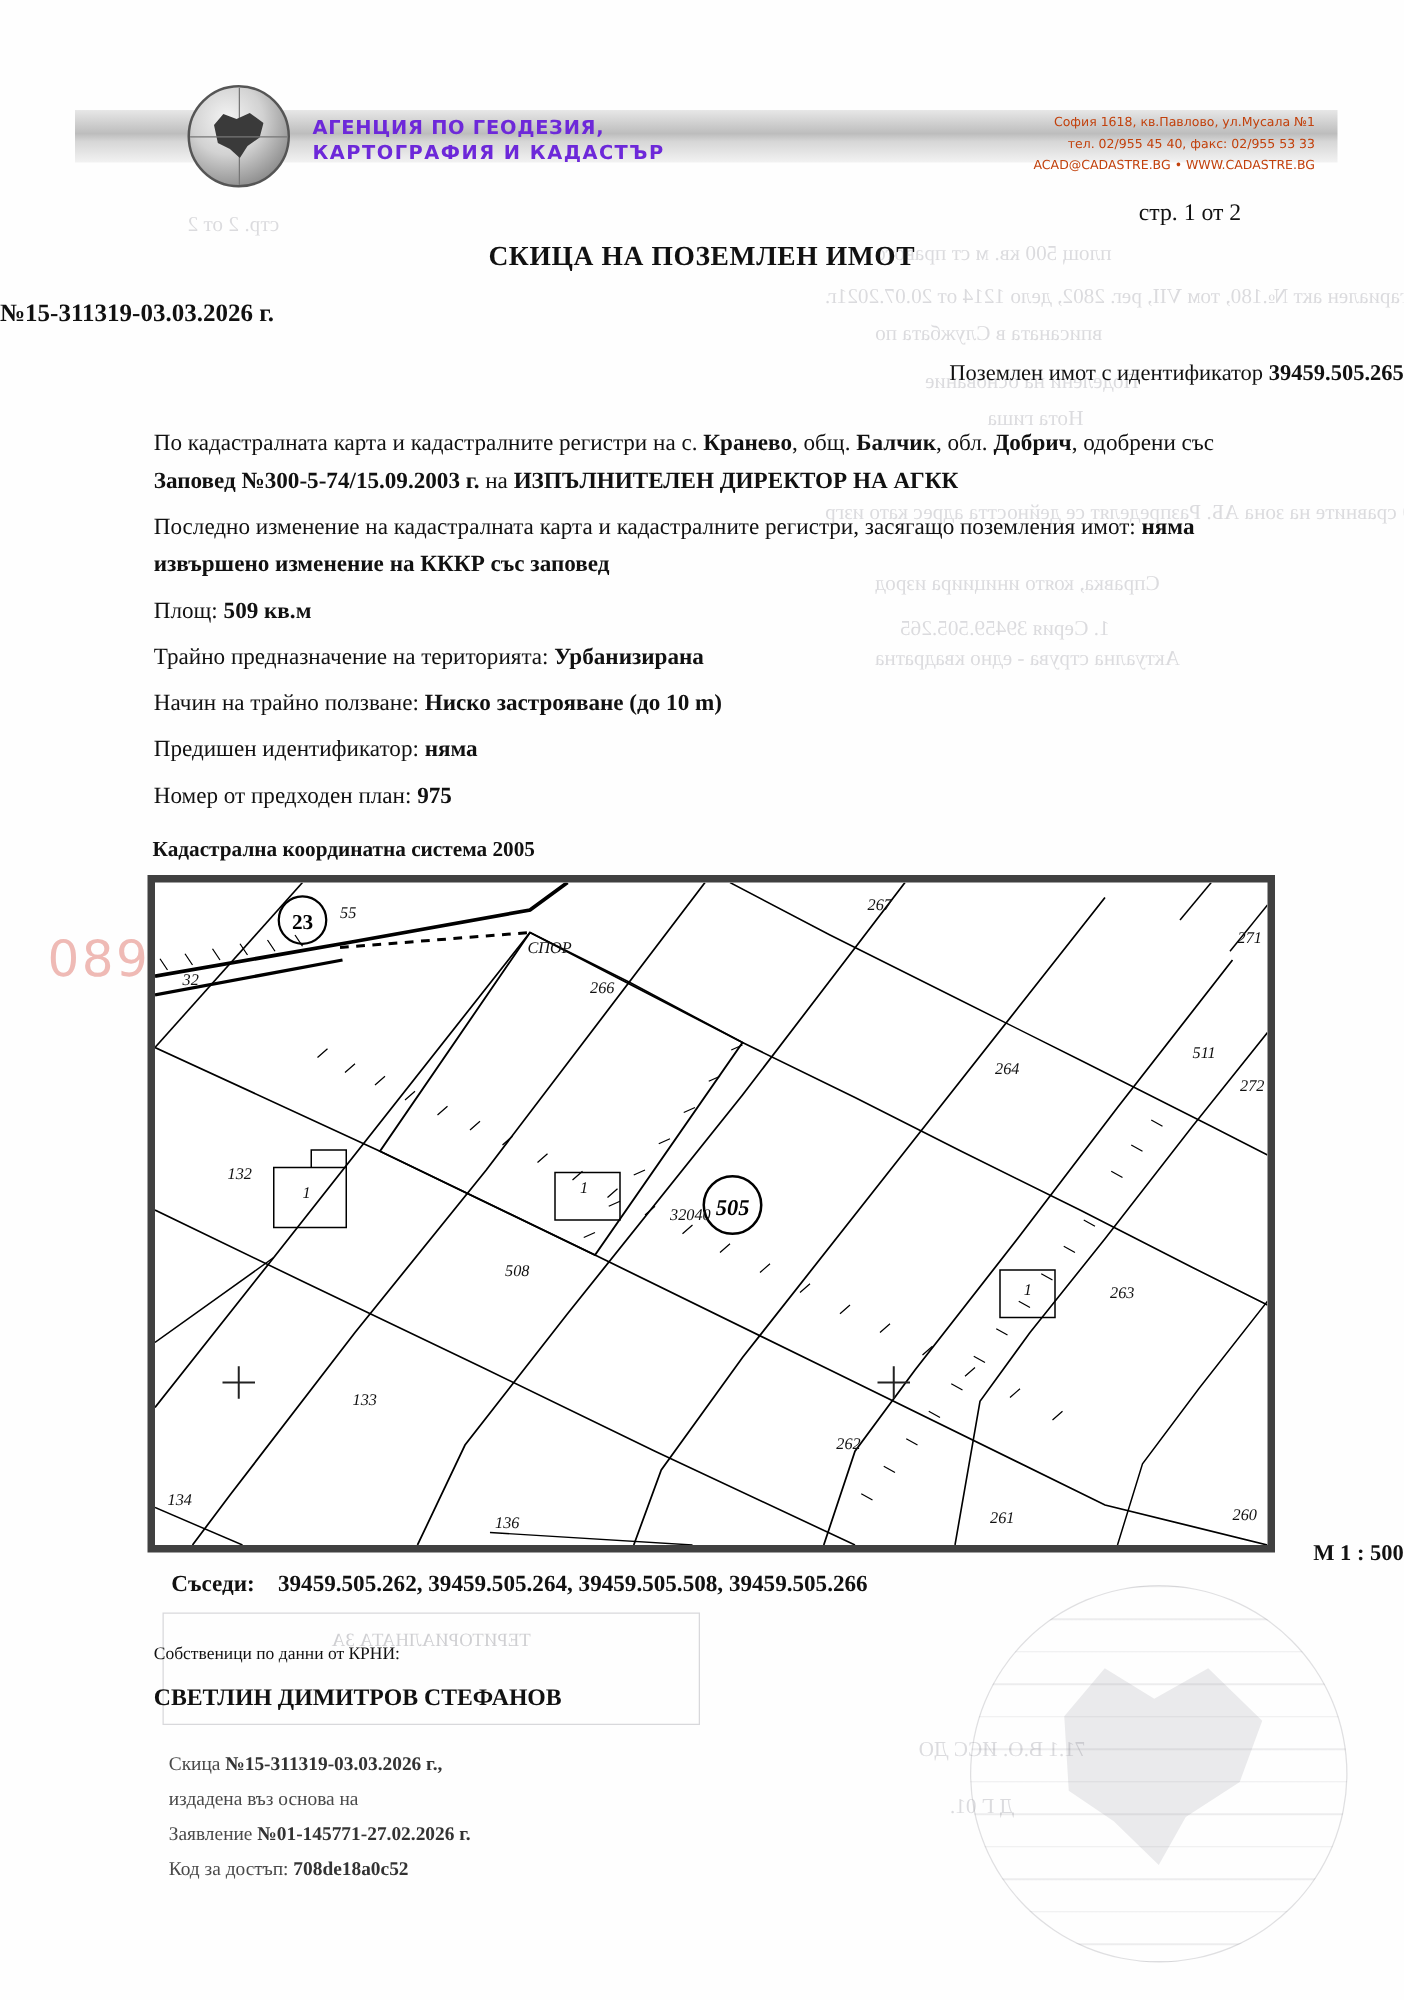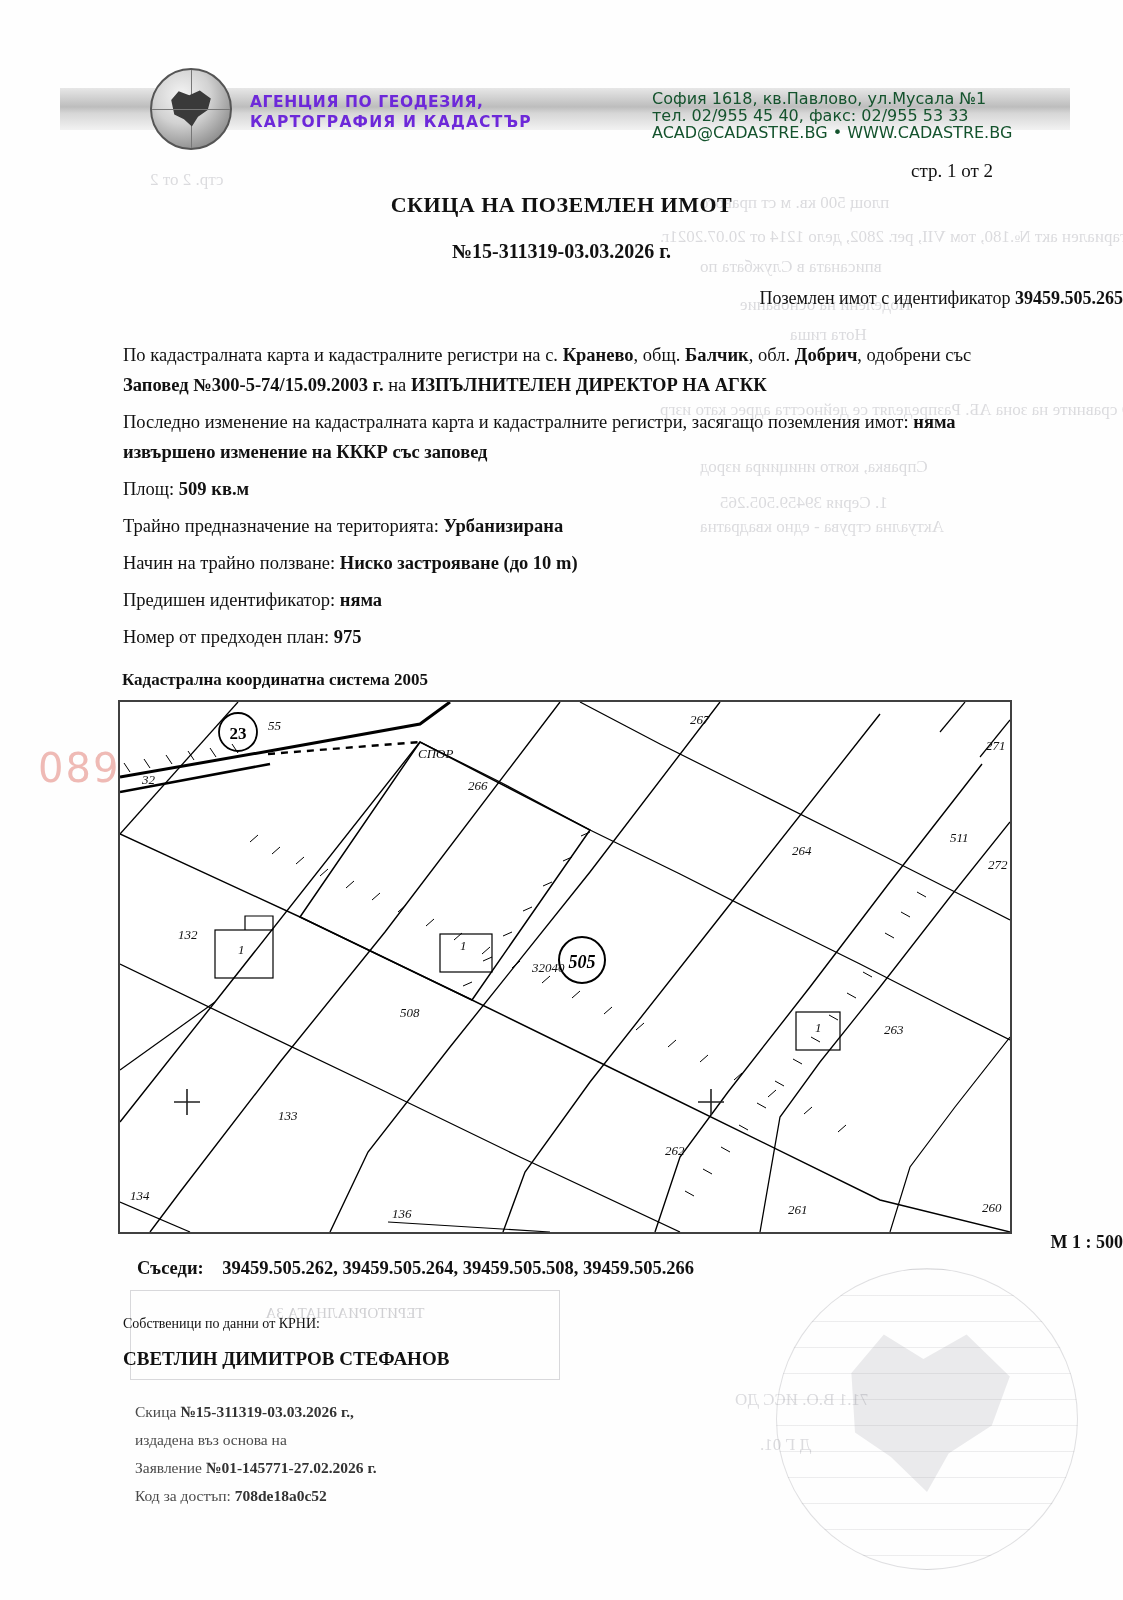--- a/index.html
+++ b/index.html
@@ -84,24 +84,24 @@
     letter-spacing: 0.6px;
     color: #6d28d9;
     line-height: 20px;
   }
   .agency-name div:nth-child(2) { letter-spacing: 1.2px; }
   .contact {
     position: absolute;
     right: 18px;
     top: 30px;
     width: 400px;
-    text-align: left;
+    text-align: right;
     font-family: "DejaVu Sans", sans-serif;
-    font-size: 16px;
-    color: #14532d;
+    font-size: 10px;
+    color: #c2410c;
     line-height: 17px;
   }
 
   
   .page-no {
     position: absolute;
     right: 130px;
     top: 160px;
     font-size: 19px;
   }
@@ -115,21 +115,21 @@
     text-align: center;
     font-size: 22px;
     font-weight: bold;
     letter-spacing: 0.5px;
   }
   .subtitle {
     position: absolute;
     left: 0;
     top: 240px;
     width: 1123px;
-    text-align: center;
+    text-align: left;
     font-size: 20px;
     font-weight: bold;
   }
   .ident-line {
     position: absolute;
     left: 0;
     top: 288px;
     width: 1123px;
     text-align: right;
     font-size: 18px;
@@ -158,21 +158,21 @@
     font-weight: bold;
   }
 
   
   .map-wrap {
     position: absolute;
     left: 118px;
     top: 700px;
     width: 890px;
     height: 530px;
-    border: 2px solid #404040;
+    border: 6px solid #404040;
     overflow: hidden;
     background: #fff;
   }
   .map-wrap svg { display: block; }
   .scale {
     position: absolute;
     left: 0;
     top: 1232px;
     width: 1123px;
     text-align: right;

